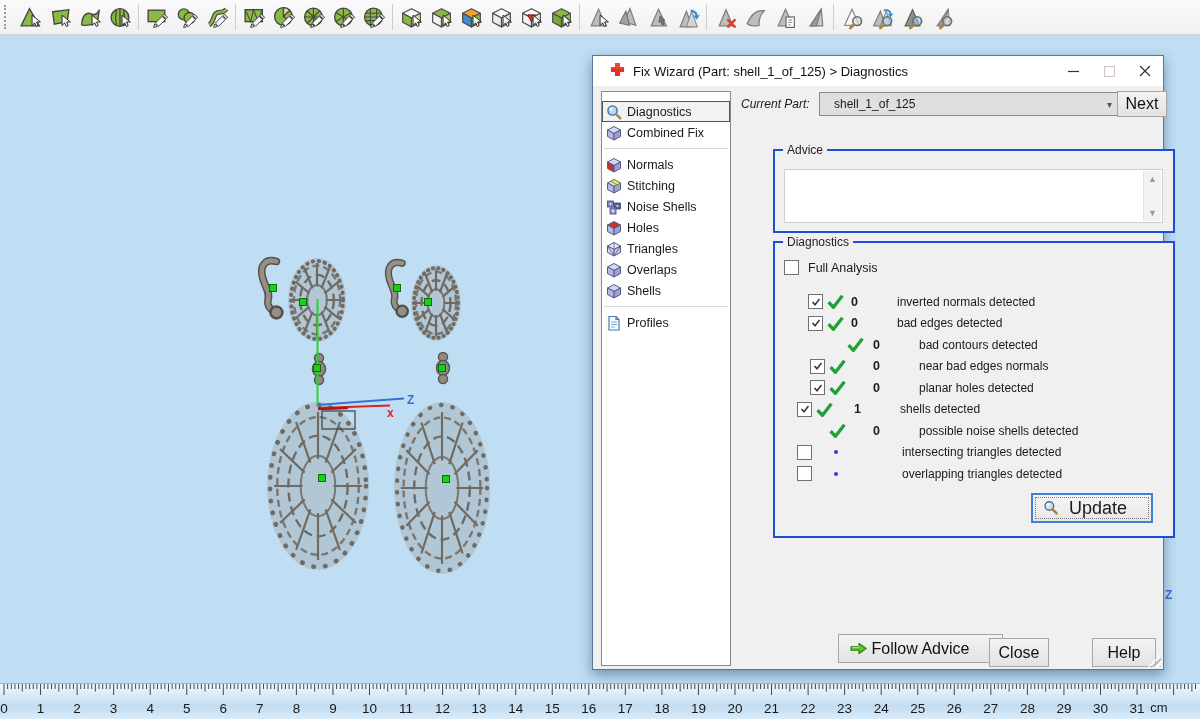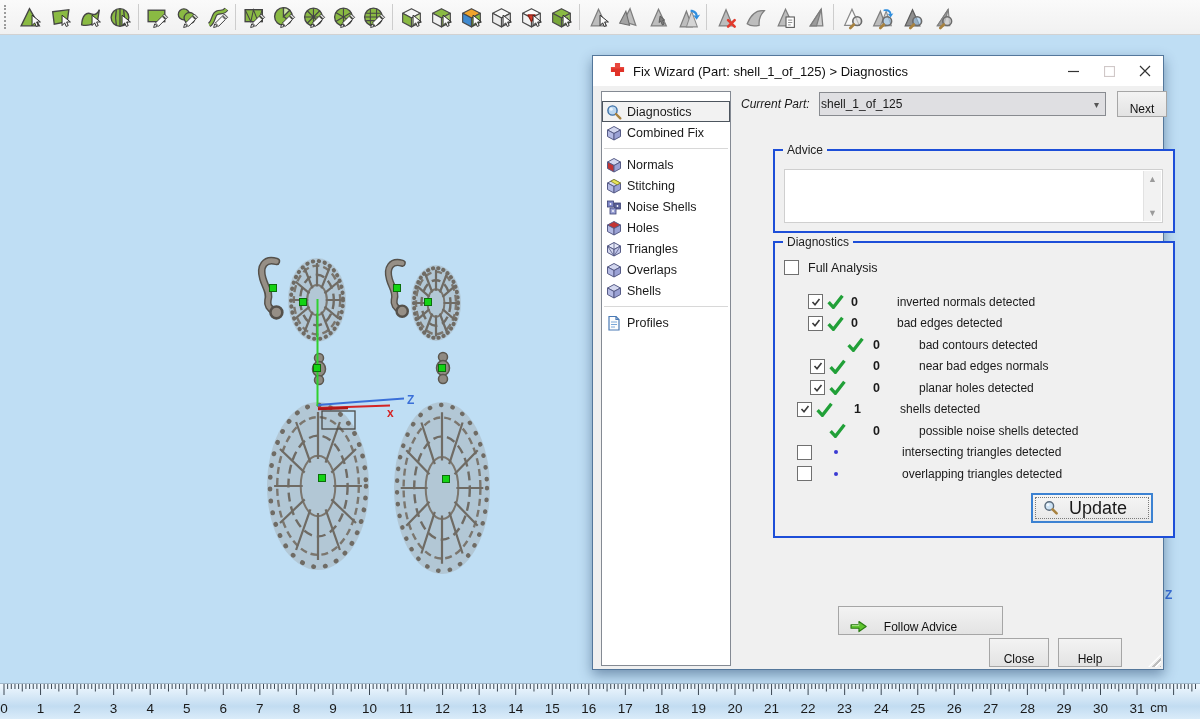--- a/index.html
+++ b/index.html
@@ -34,24 +34,24 @@
            border:1px solid #848a93;overflow:hidden;}
   .sb-item{display:flex;align-items:center;height:21px;padding-left:4px;cursor:default;}
   .sb-item .sb-lbl{margin-left:5px;font-size:12.5px;}
   .sb-item.selected{outline:1px solid #4d555e;outline-offset:-1px;background:#f2f2f2;}
   .sb-sep{height:1px;background:#d8d8d8;margin:5px 2px;}
   .sb-gap{height:9px;}
 
   
   #current-part-label{position:absolute;left:148px;top:41px;font-size:12px;font-style:italic;}
   #combo{position:absolute;left:226px;top:36px;width:284px;height:22px;background:#dfdfe2;
-         border:1px solid #888b90;display:flex;align-items:center;padding-left:1px;font-size:12px;}
+         border:1px solid #888b90;display:flex;align-items:center;padding-left:14px;font-size:12px;}
   #combo .chev{position:absolute;right:6px;color:#555;font-size:10px;}
-  .btn{background:linear-gradient(#f3f3f3,#e3e3e3);border:1px solid #a6a6a6;font-size:12px;color:#111;
-       display:flex;align-items:flex-end;justify-content:center;font-family:"Liberation Sans",sans-serif;}
+  .btn{background:linear-gradient(#f3f3f3,#e3e3e3);border:1px solid #a6a6a6;font-size:16px;color:#111;
+       display:flex;align-items:center;justify-content:center;font-family:"Liberation Sans",sans-serif;}
   #next-btn{position:absolute;left:524px;top:35px;width:48px;height:24px;}
 
   
   .groupbox{position:absolute;border:2px solid #1d4ed8;background:#f0f0f0;margin-left:24px;}
   .gb-legend{position:absolute;top:-8px;left:8px;background:#f0f0f0;padding:0 4px;font-size:12px;color:#222;}
   #advice-box{left:156px;top:93px;width:398px;height:80px;}
   #advice-inner{position:absolute;left:9px;top:18px;right:10px;height:52px;background:#fff;border:1px solid #cfcfcf;}
   #advice-text{position:absolute;left:7px;top:4px;right:24px;font-size:12px;line-height:16px;color:#101010;}
   #advice-scroll{position:absolute;top:1px;right:1px;bottom:1px;width:17px;background:#f2f2f2;border-left:1px solid #e2e2e2;}
   #advice-scroll span{position:absolute;left:0;right:0;text-align:center;font-size:9px;color:#9a9a9a;}
@@ -72,24 +72,24 @@
   .r-s2{padding-left:54px;} .r-s2 .cnt{margin-left:22px;}
   .r-d{padding-left:22px;}  .r-d .stat{width:40px;justify-content:center;}
   .dot{width:4px;height:4px;border-radius:50%;background:#3a3ad2;}
 
   #update-btn{position:absolute;right:20px;bottom:13px;width:108px;height:26px;border:2px solid #3c82d2;
               background:linear-gradient(#f5f5f5,#e8e8e8);display:flex;align-items:center;padding-left:10px;}
   #update-btn .focus-rect{position:absolute;inset:2px;border:1px dotted #7a7a7a;}
   #update-btn .u-lbl{flex:1;text-align:center;margin-right:14px;font-size:18px;}
 
   
-  #follow-btn{position:absolute;left:245px;top:550px;width:163px;height:27px;}
+  #follow-btn{position:absolute;left:245px;top:578px;width:163px;height:27px;}
   #follow-btn svg{position:absolute;left:10px;}
   #close-btn{position:absolute;left:396px;top:582px;width:58px;height:27px;}
-  #help-btn{position:absolute;left:465px;top:582px;width:62px;height:27px;}
+  #help-btn{position:absolute;left:499px;top:582px;width:62px;height:27px;}
   #resize-grip{position:absolute;right:2px;bottom:2px;width:13px;height:13px;
      background:repeating-linear-gradient(135deg,transparent 0 2px,#bdbdbd 2px 3.5px,#fff 3.5px 5px);
      clip-path:polygon(100% 0,100% 100%,0 100%);}
 </style>
 </head>
 <body>
 
 <div id="app">
 
   <div id="scene"><svg width="1200" height="719" font-family="Liberation Sans,sans-serif">

